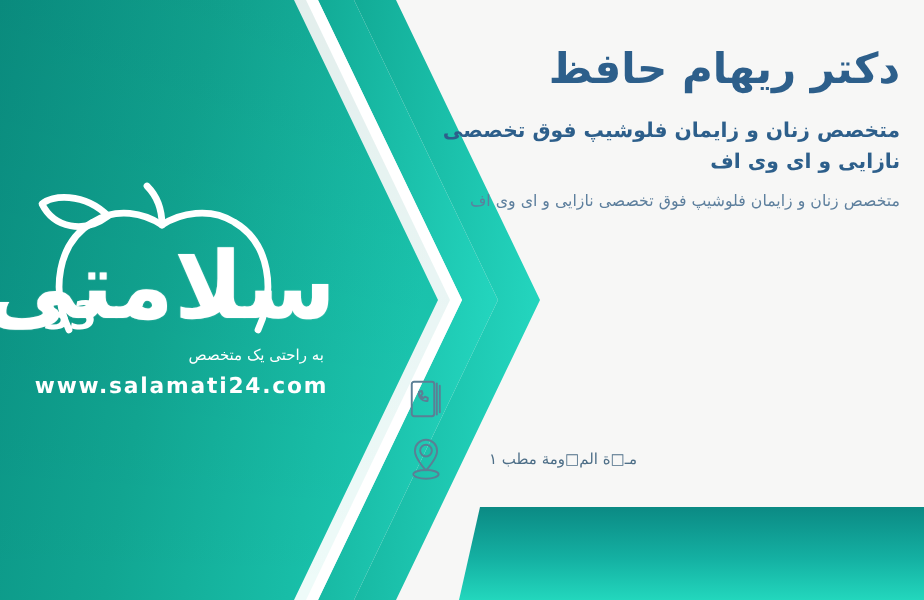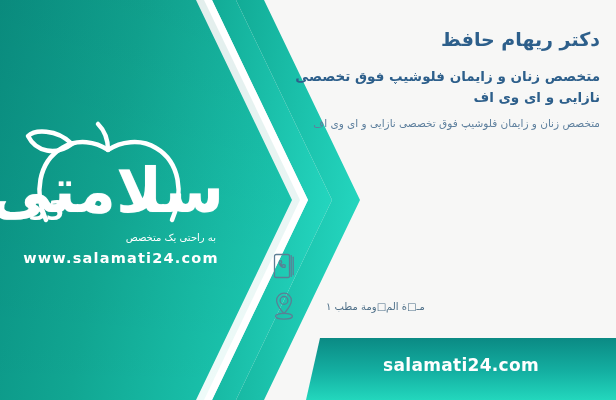--- a/index.html
+++ b/index.html
@@ -48,21 +48,21 @@
     font-size:14.5px;color:#ffffff;letter-spacing:1.2px;
     white-space:nowrap;direction:ltr;font-weight:700;
   }
 
   
   #info{
     position:absolute;right:16px;top:28px;width:330px;
     text-align:right;direction:rtl;z-index:7;
   }
   #doctor-name{
-    font-size:19px;font-weight:700;color:#2d5f8b;
+    font-size:28px;font-weight:700;color:#2d5f8b;
     line-height:1.25;margin:0 0 14px 0;white-space:nowrap;
   }
   #specialty-primary{
     font-size:13.5px;font-weight:700;color:#2d5f8b;
     line-height:1.55;margin:0 0 6px 0;
   }
   #specialty-secondary{
     font-size:10.5px;font-weight:400;color:#5d7f9d;
     line-height:1.75;margin:0;
   }
@@ -195,16 +195,15 @@
     <svg id="url-bar-shape" width="310" height="62" viewBox="0 0 310 62" xmlns="http://www.w3.org/2000/svg">
       <defs>
         <linearGradient id="gFooter" x1="0" y1="0" x2="0" y2="1">
           <stop offset="0%" stop-color="#0b8a84"></stop>
           <stop offset="55%" stop-color="#14b0a2"></stop>
           <stop offset="100%" stop-color="#23d7bd"></stop>
         </linearGradient>
       </defs>
       <path d="M14,0 L310,0 L310,62 L0,62 Z" fill="url(#gFooter)"></path>
     </svg>
-    <div id="url-bar-text">salamati24.com</div>
   </div>
 
 </div>
 
 </body></html>

